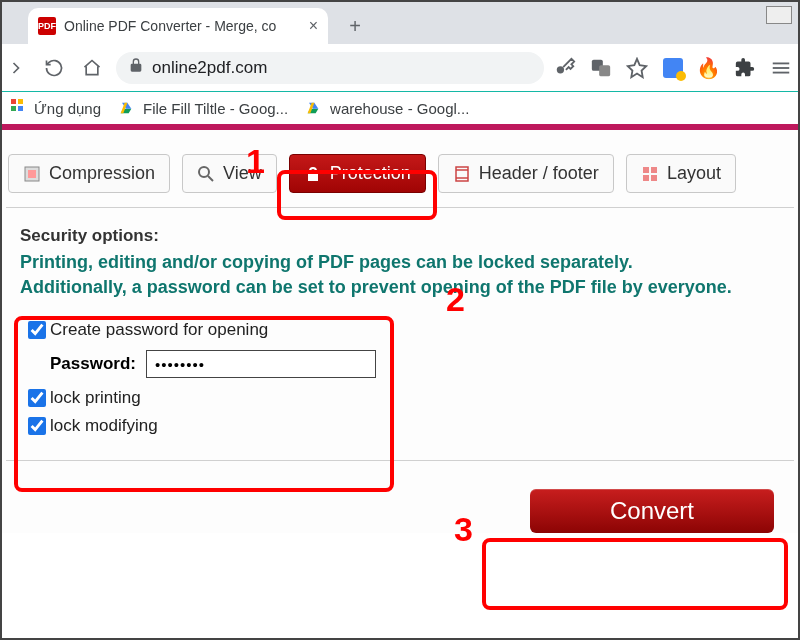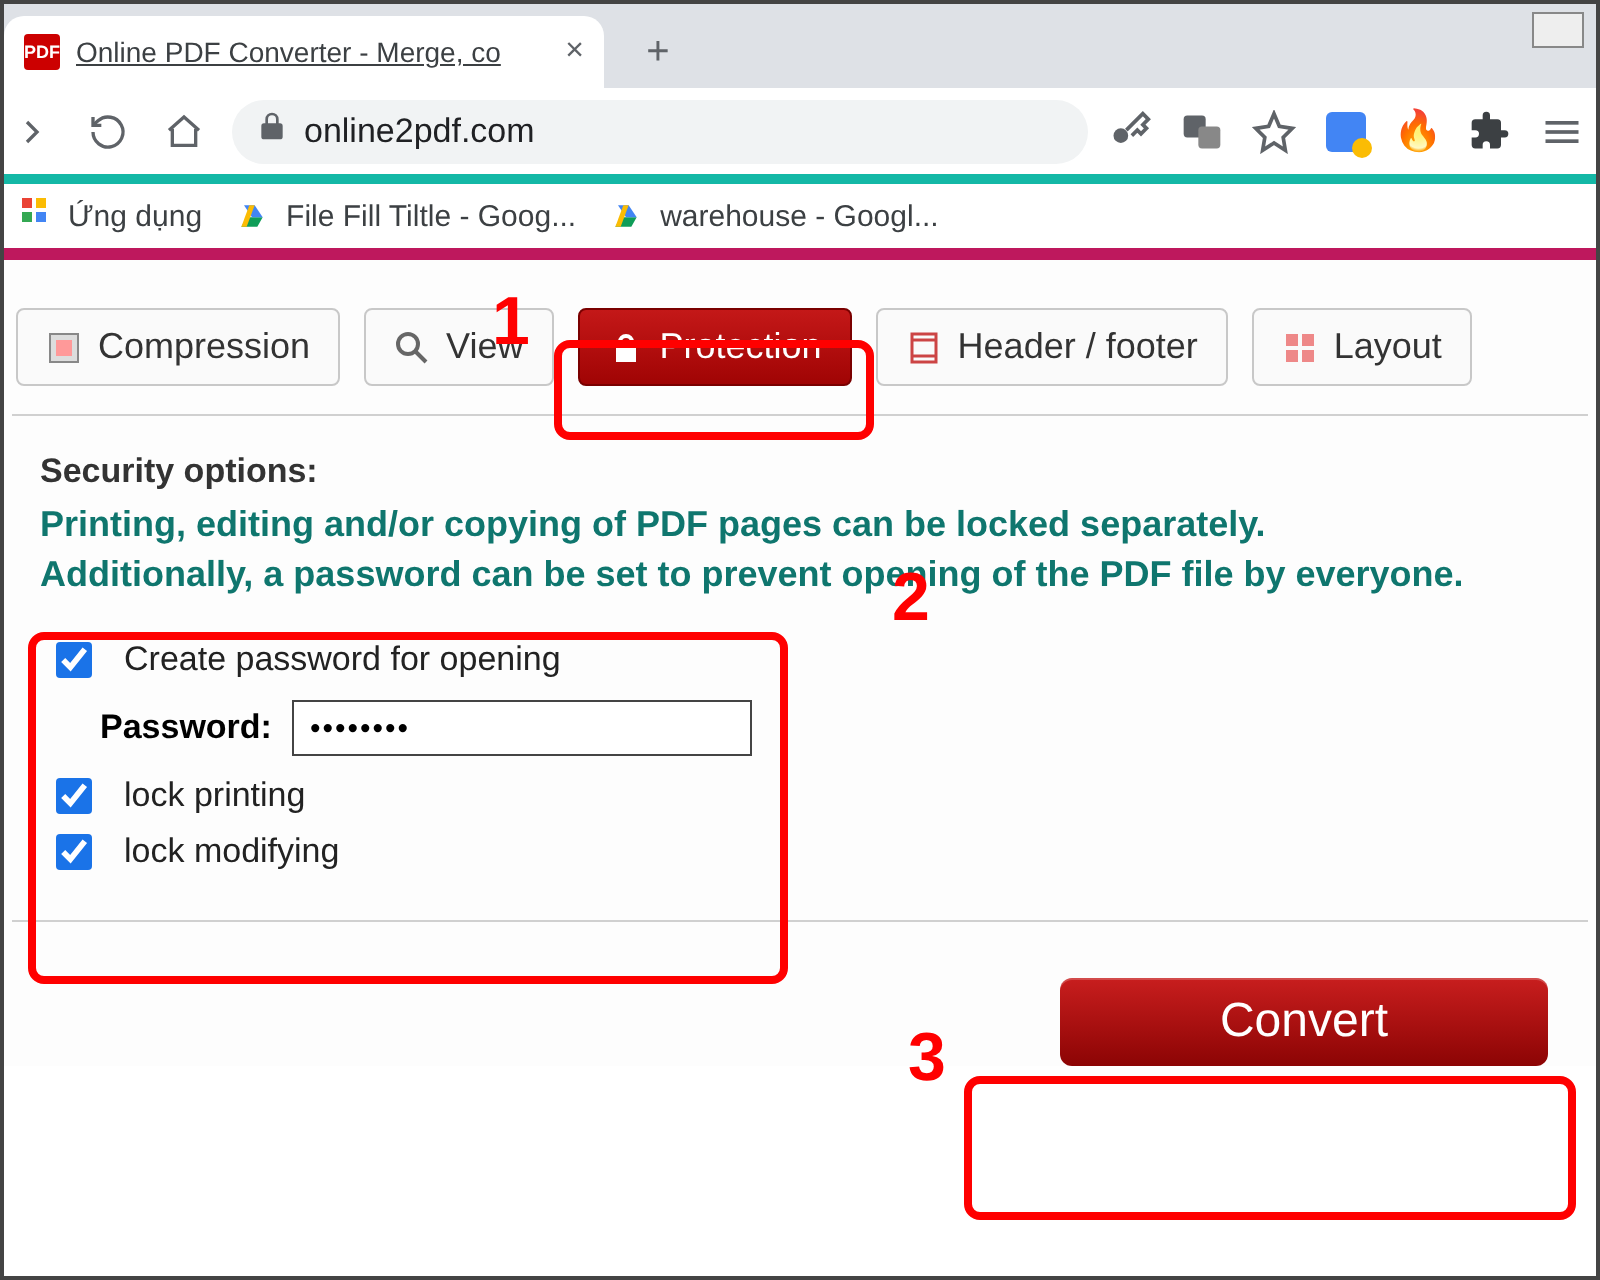--- a/index.html
+++ b/index.html
@@ -25,31 +25,32 @@
     height: 36px;
     background: #fff;
     border-radius: 10px 10px 0 0;
     display: flex;
     align-items: center;
     padding: 0 10px;
     gap: 8px;
     width: 300px;
     font-size: 14px;
     color: #3c4043;
+    margin-left: 26px;
   }
   .tab .favicon {
     width: 18px; height: 18px;
     background: #c00;
     color: #fff;
     font-size: 9px;
     font-weight: bold;
     display: flex; align-items: center; justify-content: center;
     border-radius: 2px;
   }
-  .tab .tab-title { flex: 1; white-space: nowrap; overflow: hidden; text-overflow: ellipsis; text-decoration: underline; }
+  .tab .tab-title { flex: 1; white-space: nowrap; overflow: hidden; text-overflow: ellipsis; }
   .tab .close { font-size: 16px; color: #5f6368; cursor: pointer; }
   .new-tab {
     width: 30px; height: 30px;
     display: flex; align-items: center; justify-content: center;
     font-size: 20px; color: #5f6368;
     margin-left: 12px; margin-bottom: 3px;
     cursor: pointer;
   }
   .window-controls {
     position: absolute; right: 6px; top: 4px;
@@ -60,21 +61,21 @@
     border: 1px solid #888;
     background: #eee;
   }
   .omnibox-row {
     height: 48px;
     background: #fff;
     display: flex;
     align-items: center;
     padding: 0 6px 0 0;
     gap: 10px;
-    border-bottom: 5px solid #14b8a6;
+    border-bottom: 1px solid #14b8a6;
   }
   .nav-icon {
     width: 28px; height: 28px;
     display: flex; align-items: center; justify-content: center;
     color: #5f6368;
     font-size: 20px;
   }
   .nav-icon svg { width: 20px; height: 20px; }
   .address {
     flex: 1;
@@ -150,21 +151,21 @@
     font-size: 17px; font-weight: bold; margin-bottom: 4px; color: #333;
   }
   .content p.desc {
     font-size: 18px; color: #0f766e; line-height: 1.4; font-weight: bold;
   }
   .options {
     margin-top: 10px;
     padding: 6px 8px 10px 8px;
   }
   .opt-row {
-    display: flex; align-items: center; gap: 16px;
+    display: flex; align-items: center; gap: 4px;
     font-size: 17px; color: #222; padding: 4px 0;
   }
   .opt-row input[type=checkbox] {
     width: 18px; height: 18px; accent-color: #1a73e8;
   }
   .pw-row {
     display: flex; align-items: center; gap: 10px;
     padding: 6px 0 6px 22px;
   }
   .pw-row label { font-weight: bold; font-size: 17px; }

